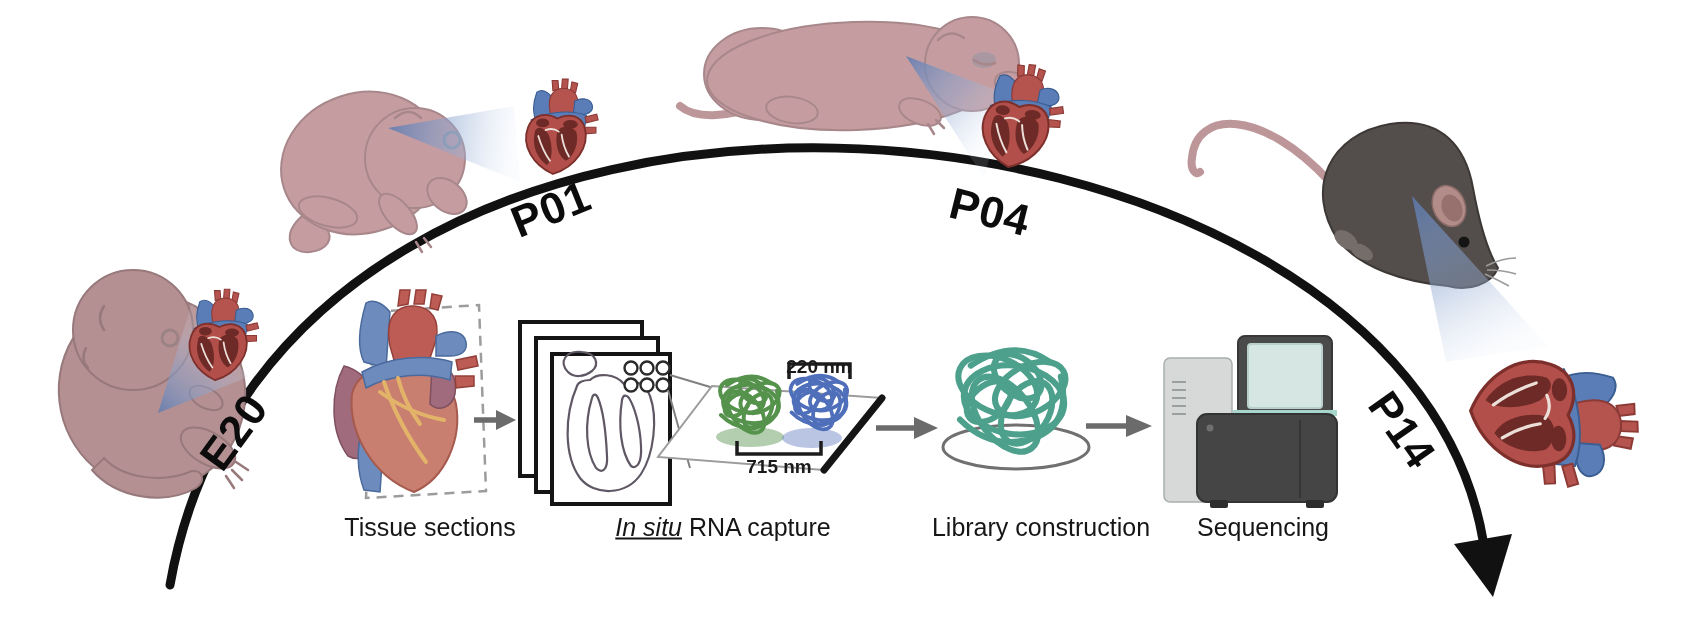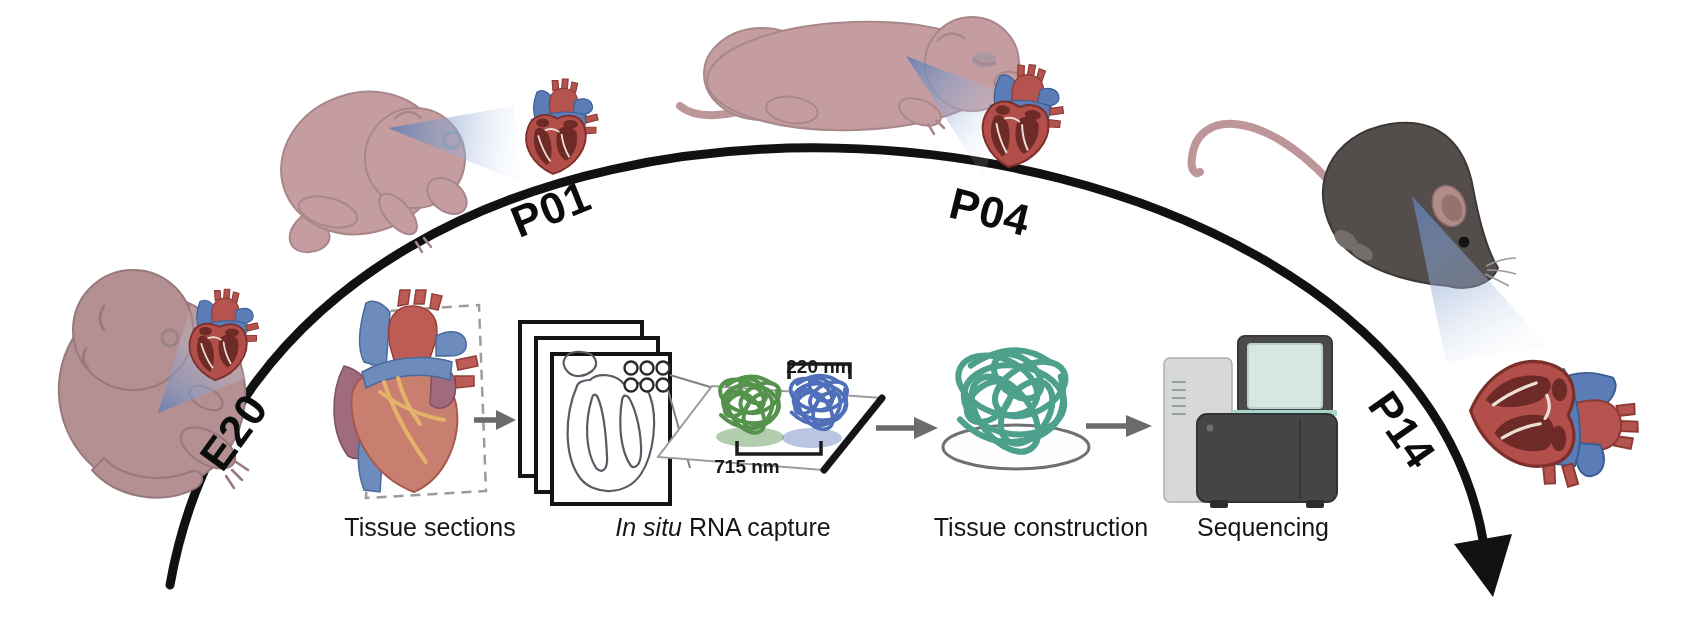--- a/index.html
+++ b/index.html
@@ -5,21 +5,21 @@
   html,body{margin:0;padding:0;background:#fff;}
   .canvas{position:relative;width:1682px;height:624px;background:#ffffff;overflow:hidden;
           font-family:"Liberation Sans",sans-serif;}
   svg.art{position:absolute;left:0;top:0;}
 
   
   .stage-label{position:absolute;font-weight:700;font-size:44px;color:#0c0c0c;
     transform:translate(-50%,-50%) rotate(var(--rot,0deg));white-space:nowrap;letter-spacing:1px;}
   .flow-label{position:absolute;font-size:25px;color:#161616;transform:translate(-50%,-50%);
     white-space:nowrap;text-align:center;}
-  .flow-label .it{font-style:italic;}
+  .flow-label .it{font-style:italic;text-decoration:underline;}
   .nm-label{position:absolute;font-size:19px;font-weight:700;color:#1a1a1a;
     transform:translate(-50%,-50%);white-space:nowrap;}
 
   
   .arc{fill:none;stroke:var(--arc,#111);stroke-width:9;stroke-linecap:round;}
   .arc-head{fill:var(--arc,#111);}
 
   
   .a-embryo{fill:var(--embryo_pink,#b59093);stroke:#97797c;stroke-width:2;}
   .a-eyering{fill:none;stroke:#9b8285;stroke-width:3;}
@@ -288,20 +288,20 @@
     <rect class="sq-foot" x="1306" y="500" width="18" height="8" rx="2"></rect>
   </g>
 </svg>
 
 <div class="stage-label" style="left:234px;top:432px;--rot:-54deg">E20</div>
 <div class="stage-label" style="left:551px;top:209px;--rot:-22deg">P01</div>
 <div class="stage-label" style="left:990px;top:212px;--rot:14deg">P04</div>
 <div class="stage-label" style="left:1402px;top:430px;--rot:55deg">P14</div>
 
 <div class="nm-label" style="left:819px;top:367px">220 nm</div>
-<div class="nm-label" style="left:747px;top:467px">715 nm</div>
+<div class="nm-label" style="left:779px;top:467px">715 nm</div>
 
 <div class="flow-label" style="left:430px;top:527px">Tissue sections</div>
 <div class="flow-label" style="left:723px;top:527px"><span class="it">In situ</span><span> RNA capture</span></div>
-<div class="flow-label" style="left:1041px;top:527px">Tissue construction</div>
+<div class="flow-label" style="left:1041px;top:527px">Library construction</div>
 <div class="flow-label" style="left:1263px;top:527px">Sequencing</div>
 
 </div>
 
 </body></html>

